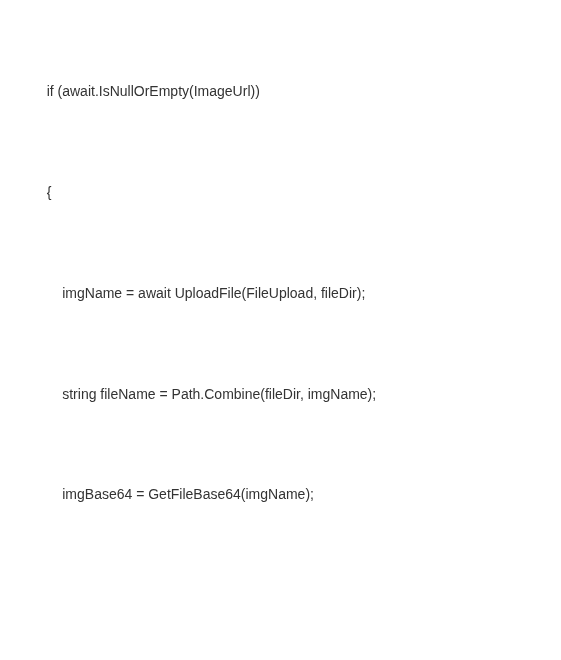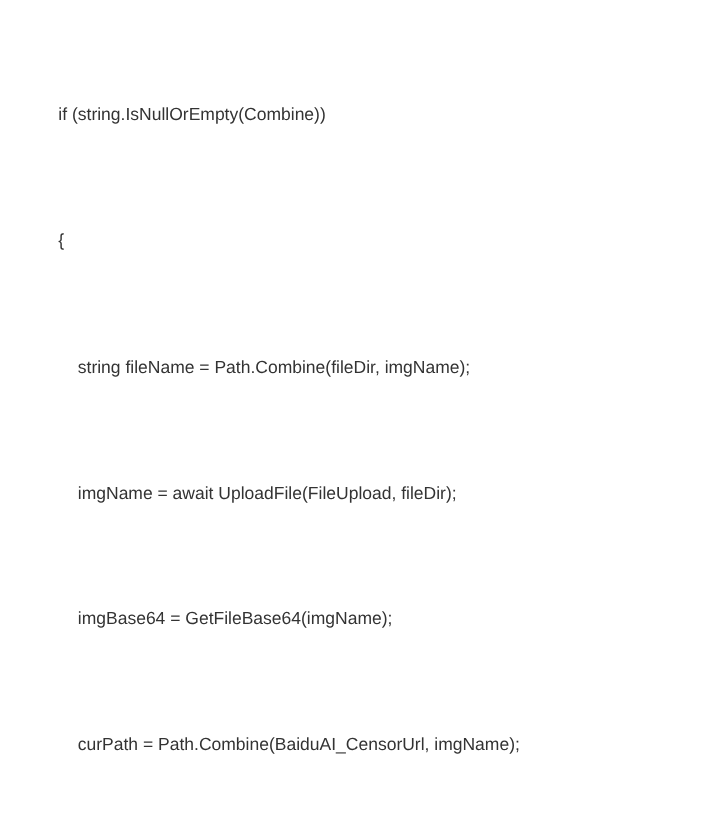--- a/index.html
+++ b/index.html
@@ -22,26 +22,25 @@
     }
     .code-line {
       display: block;
       min-height: 1em;
     }
   </style>
 </head>
 <body>
 
 <div class="code-block">
-  <span class="code-line">            if (string.IsNullOrEmpty(Combine))</span>
+  <span class="code-line">            if (await.IsNullOrEmpty(ImageUrl))</span>
   <span class="code-line">            {</span>
+  <span class="code-line">                imgName = await UploadFile(FileUpload, fileDir);</span>
   <span class="code-line">                string fileName = Path.Combine(fileDir, imgName);</span>
-  <span class="code-line">                imgName = await UploadFile(FileUpload, fileDir);</span>
   <span class="code-line">                imgBase64 = GetFileBase64(imgName);</span>
-  <span class="code-line">                curPath = Path.Combine(BaiduAI_CensorUrl, imgName);</span>
   
   
   
   
   
   
   
   
   
   

